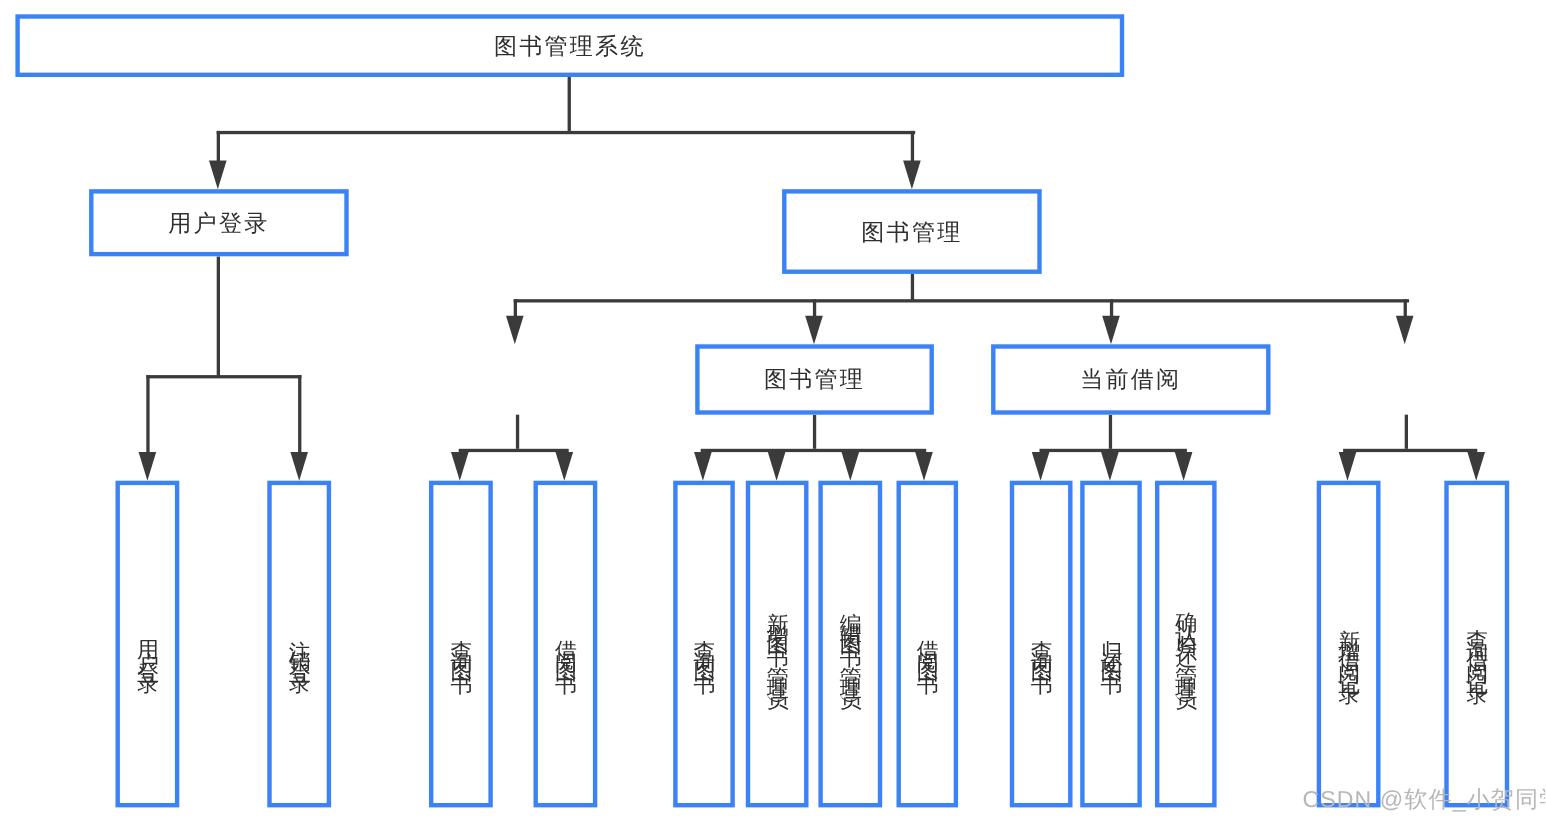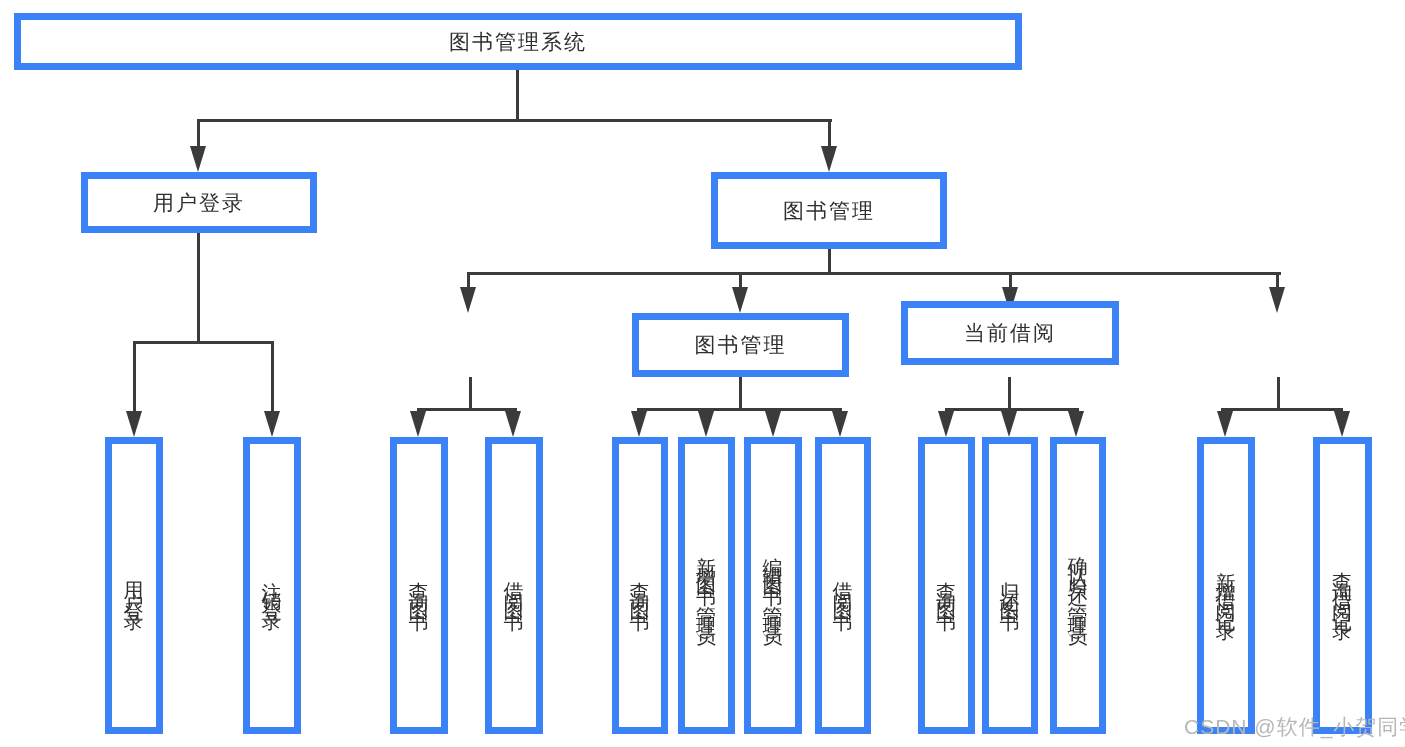--- a/index.html
+++ b/index.html
@@ -2,21 +2,21 @@
 <html><head>
 <meta charset="utf-8">
 <style>
   html,body{margin:0;padding:0;background:#ffffff;}
   .stage{
     position:relative;width:1405px;height:747px;background:#ffffff;overflow:hidden;
     font-family:"Liberation Sans","DejaVu Sans",sans-serif;color:#2f2f2f;
   }
   .box{
     position:absolute;box-sizing:border-box;background:#ffffff;
-    border:7px solid #3b82f6;display:flex;align-items:center;justify-content:center;
+    border:4px solid #3b82f6;display:flex;align-items:center;justify-content:center;
     z-index:2;
   }
   .hbox{font-size:21px;letter-spacing:2px;white-space:nowrap;}
   .vbox{
     writing-mode:vertical-rl;text-orientation:mixed;
     font-size:20px;letter-spacing:10px;line-height:1.0;
     justify-content:center;align-items:center;
   }
   .ln{position:absolute;background:#3b3b3b;z-index:1;}
   .ah{
@@ -58,21 +58,21 @@
   <div class="ln" style="left:467px;top:272px;width:3px;height:18px"></div>
   <div class="ln" style="left:739px;top:272px;width:3px;height:18px"></div>
   <div class="ln" style="left:1009px;top:272px;width:3px;height:18px"></div>
   <div class="ln" style="left:1276px;top:272px;width:3px;height:18px"></div>
   <div class="ah" style="left:460px;top:287px"></div>
   <div class="ah" style="left:732px;top:287px"></div>
   <div class="ah" style="left:1002px;top:287px"></div>
   <div class="ah" style="left:1269px;top:287px"></div>
 
   <div class="box hbox" style="left:632px;top:313px;width:217px;height:64px">图书管理</div>
-  <div class="box hbox" style="left:901px;top:301px;width:218px;height:64px">当前借阅</div>
+  <div class="box hbox" style="left:901px;top:313px;width:254px;height:64px">当前借阅</div>
 
   <div class="ln" style="left:469px;top:377px;width:3px;height:31px"></div>
   <div class="ln" style="left:417px;top:408px;width:100px;height:3px"></div>
   <div class="ah" style="left:410px;top:411px"></div>
   <div class="ah" style="left:505px;top:411px"></div>
 
   <div class="ln" style="left:739px;top:377px;width:3px;height:31px"></div>
   <div class="ln" style="left:637px;top:408px;width:205px;height:3px"></div>
   <div class="ah" style="left:631px;top:411px"></div>
   <div class="ah" style="left:698px;top:411px"></div>

